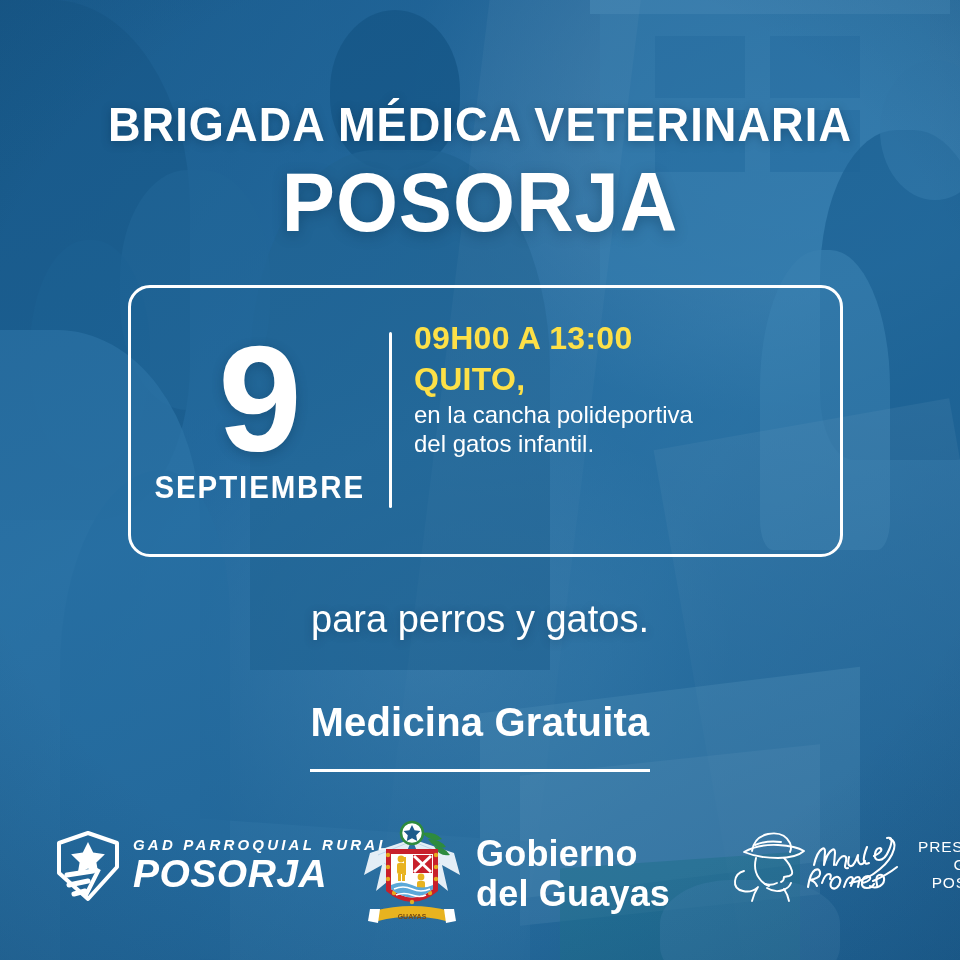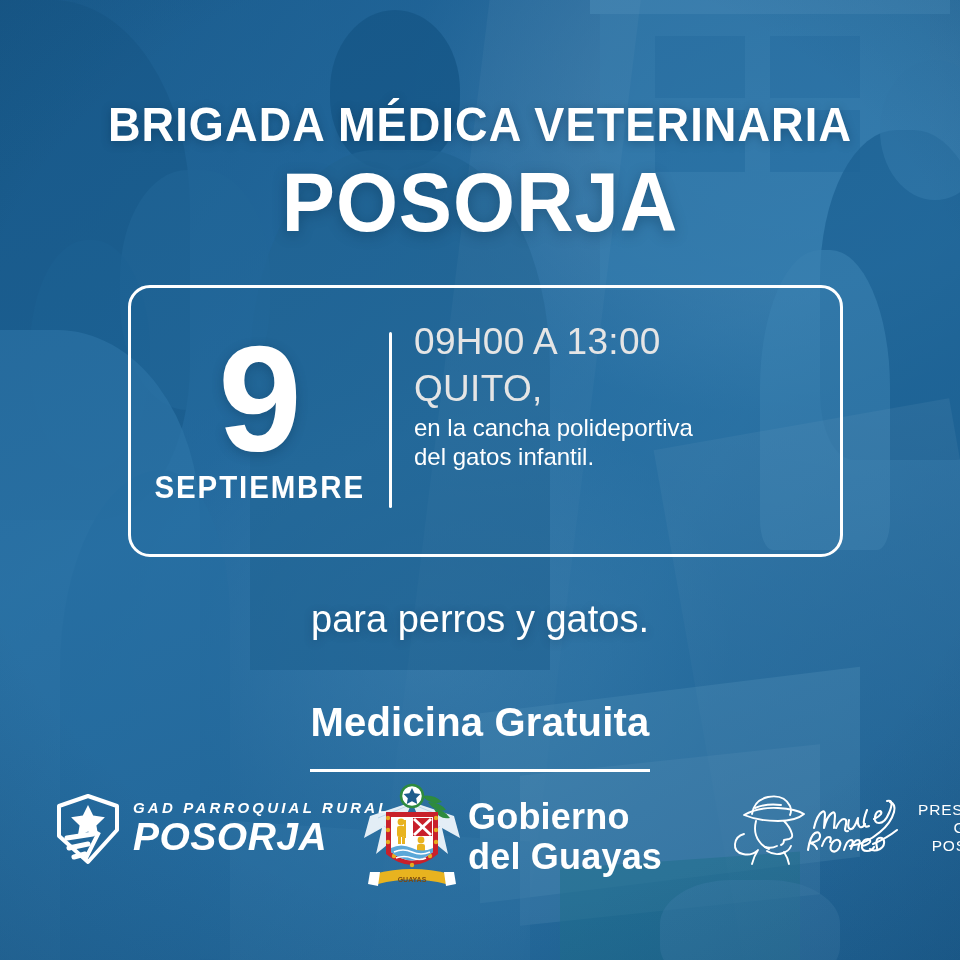--- a/index.html
+++ b/index.html
@@ -99,59 +99,59 @@
     color:#fff; font-size:150px; font-weight:bold; line-height:0.86;
     margin-top:4px; text-shadow:0 3px 12px rgba(6,40,66,0.3);
   }
   .date-month {
     color:#fff; font-size:31px; font-weight:bold; letter-spacing:2px;
     margin-top:6px; transform:scaleX(0.95);
   }
   .vdiv { width:3px; background:#fff; margin:44px 0 46px 0; border-radius:2px; }
   .detail-col { flex:1; padding:30px 0 0 22px; }
   .detail-strong {
-    color:#e5e5e5; font-size:37px; font-weight:normal; line-height:1.28;
+    color:#fde047; font-size:32px; font-weight:bold; line-height:1.28;
     letter-spacing:0.3px; transform-origin:0 0;
   }
   .detail-small {
     color:#fff; font-size:24px; line-height:1.22; margin-top:0; font-weight:400;
   }
 
   
   .tagline {
     position:absolute; top:595px; left:0; right:0; text-align:center;
     color:#fff; font-size:38px; line-height:1.28; font-weight:400;
     text-shadow:0 2px 10px rgba(6,40,66,0.3);
   }
   .free-wrap { position:absolute; top:700px; left:0; right:0; text-align:center; }
   .free {
     display:inline-block; color:#fff; font-size:40px; font-weight:bold;
     padding-bottom:24px; border-bottom:3px solid #fff; letter-spacing:0.2px;
   }
 
   
-  .footer { position:absolute; left:0; right:0; top:774px; height:130px; }
+  .footer { position:absolute; left:0; right:0; top:811px; height:130px; }
   .logo { position:absolute; display:flex; align-items:center; }
 
   .logo-posorja { left:55px; top:18px; }
   .shield { width:66px; height:74px; flex:none; }
   .posorja-text { margin-left:12px; }
   .posorja-kicker {
     color:#fff; font-size:15px; font-weight:bold; font-style:italic;
     letter-spacing:3.2px; line-height:1;
   }
   .posorja-name {
     color:#fff; font-size:39px; font-weight:bold; font-style:italic;
     letter-spacing:0.5px; line-height:1.05; margin-top:2px;
   }
 
   .logo-guayas { left:360px; top:8px; }
   .coat { width:104px; height:110px; flex:none; }
   .guayas-text {
-    margin-left:4px; color:#fff; font-size:36px; font-weight:bold;
+    margin-left:12px; color:#fff; font-size:36px; font-weight:bold;
     line-height:1.12; letter-spacing:0.2px;
   }
 
   .logo-presidente { left:722px; top:14px; width:200px; text-align:center; }
   .sig-svg { width:196px; height:78px; display:block; }
   .presidente-cap {
     color:#fff; font-size:15.5px; letter-spacing:0.8px; margin-top:2px;
   }
 </style>
 </head>

